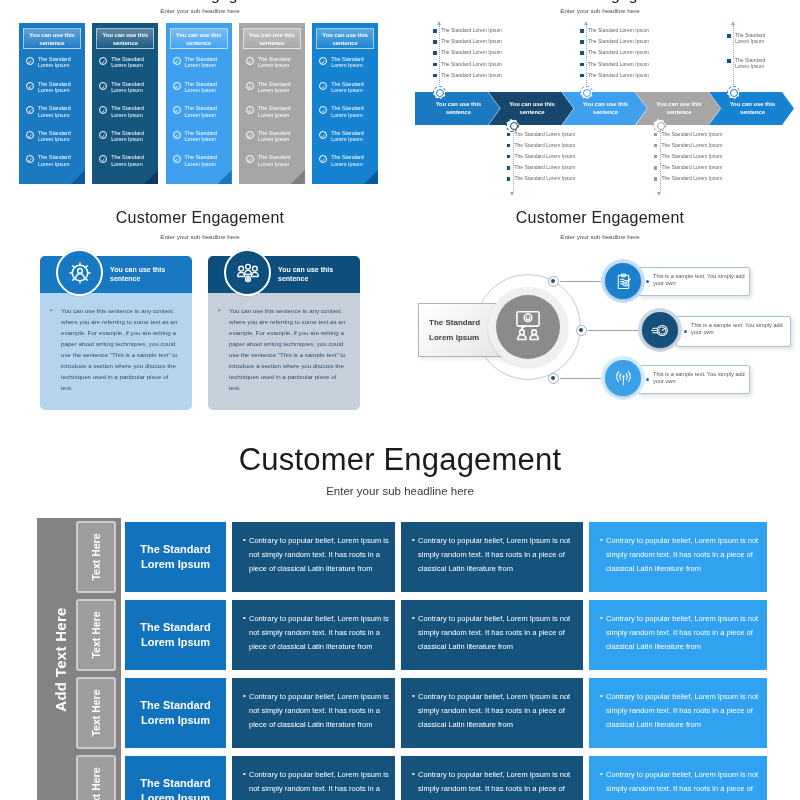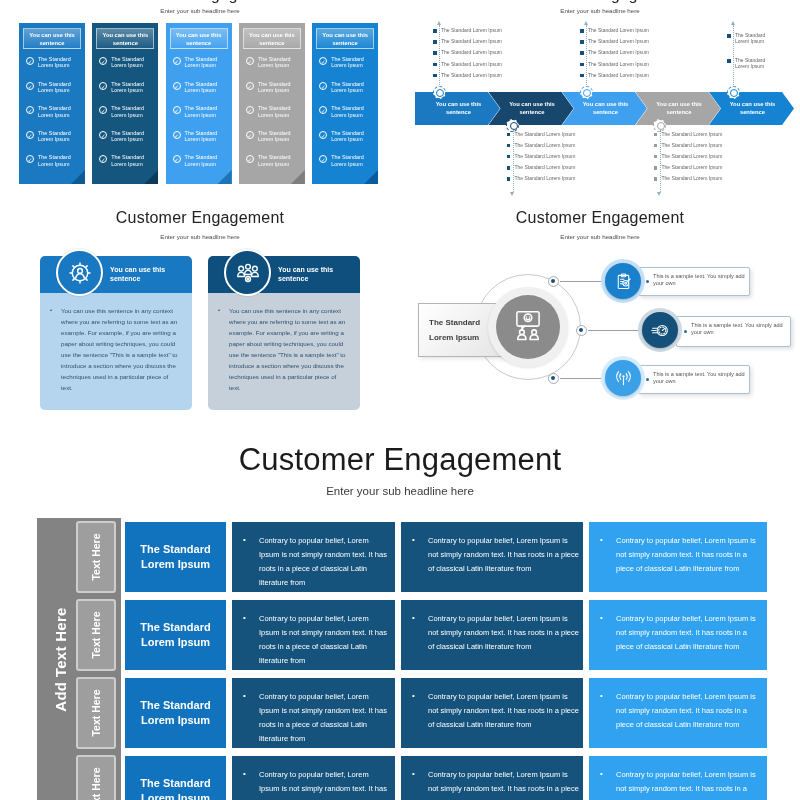--- a/index.html
+++ b/index.html
@@ -69,21 +69,21 @@
   
   .s5-sidebar{position:absolute;display:flex;align-items:center;justify-content:center;}
   .s5-sidebar span{transform:rotate(-90deg);white-space:nowrap;color:#fff;font-weight:bold;font-size:15px;letter-spacing:.3px;}
   .s5-rowlabel{position:absolute;border:2px solid #cdcdcd;border-radius:3px;box-sizing:border-box;
                display:flex;align-items:center;justify-content:center;}
   .s5-rowlabel span{transform:rotate(-90deg);white-space:nowrap;color:#fff;font-weight:bold;font-size:10.5px;}
   .s5-titlecell{position:absolute;display:flex;align-items:center;justify-content:center;}
   .s5-titlecell span{width:76px;text-align:center;color:#fff;font-weight:bold;font-size:11px;line-height:15.5px;}
   .s5-bodycell{position:absolute;}
   .s5-bbullet{position:absolute;left:11px;top:13px;color:#fff;font-size:8px;}
-  .s5-btext{position:absolute;left:27px;top:12px;right:4px;color:#fff;font-size:7.5px;line-height:14px;}
+  .s5-btext{position:absolute;left:17px;top:12px;right:4px;color:#fff;font-size:7.5px;line-height:14px;}
 </style>
 </head>
 <body>
 
 <div id="page">
 
   <div class="slide" id="slide1" style="left:0;top:0;width:400px;height:200px;">
     <div class="slide-title" style="top:-14px;font-size:15.5px;">Customer Engagement</div>
     <div class="slide-sub" style="top:7px;font-size:6.2px;">Enter your sub headline here</div>
     <div id="s1-cards">

